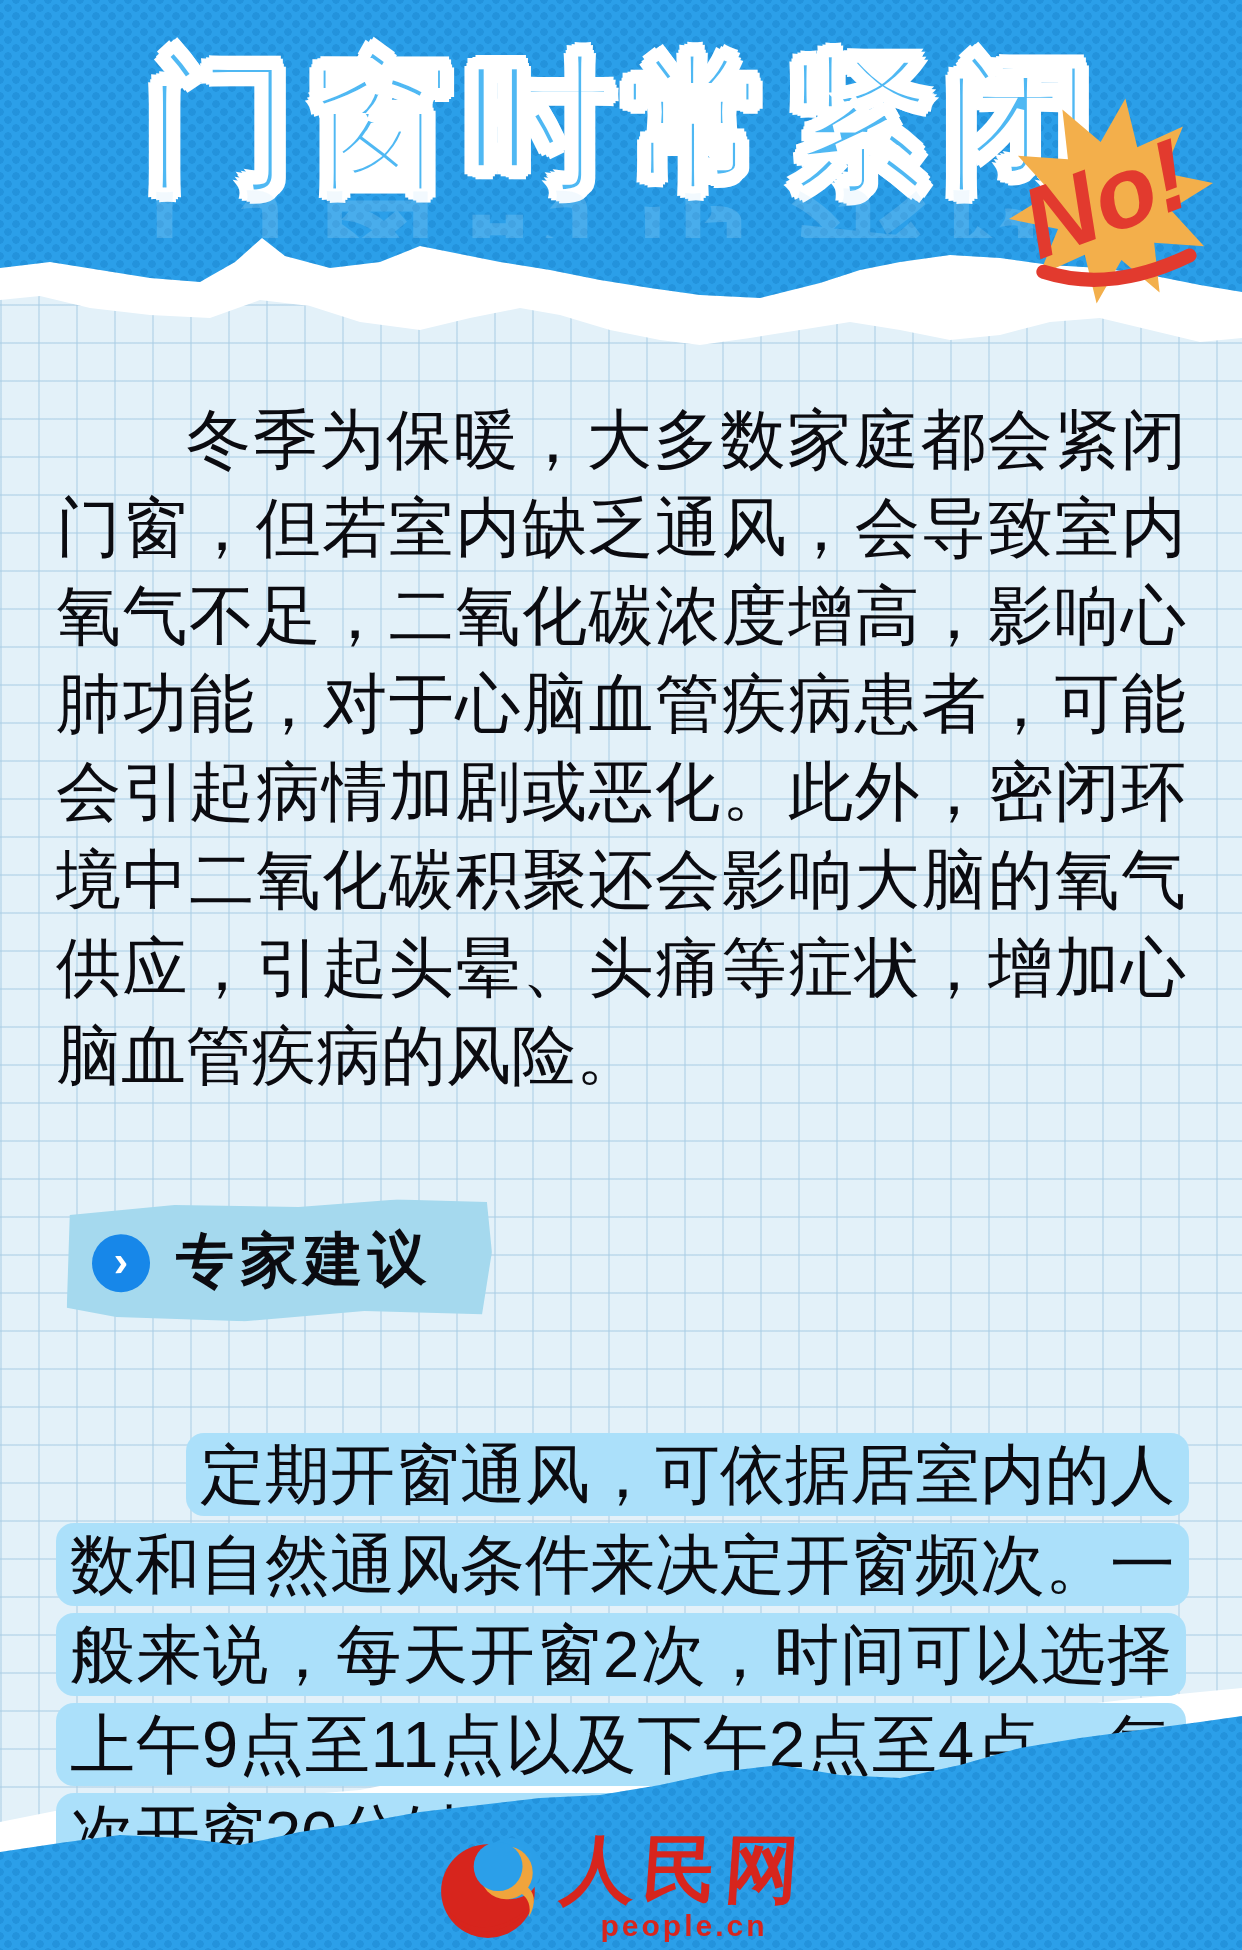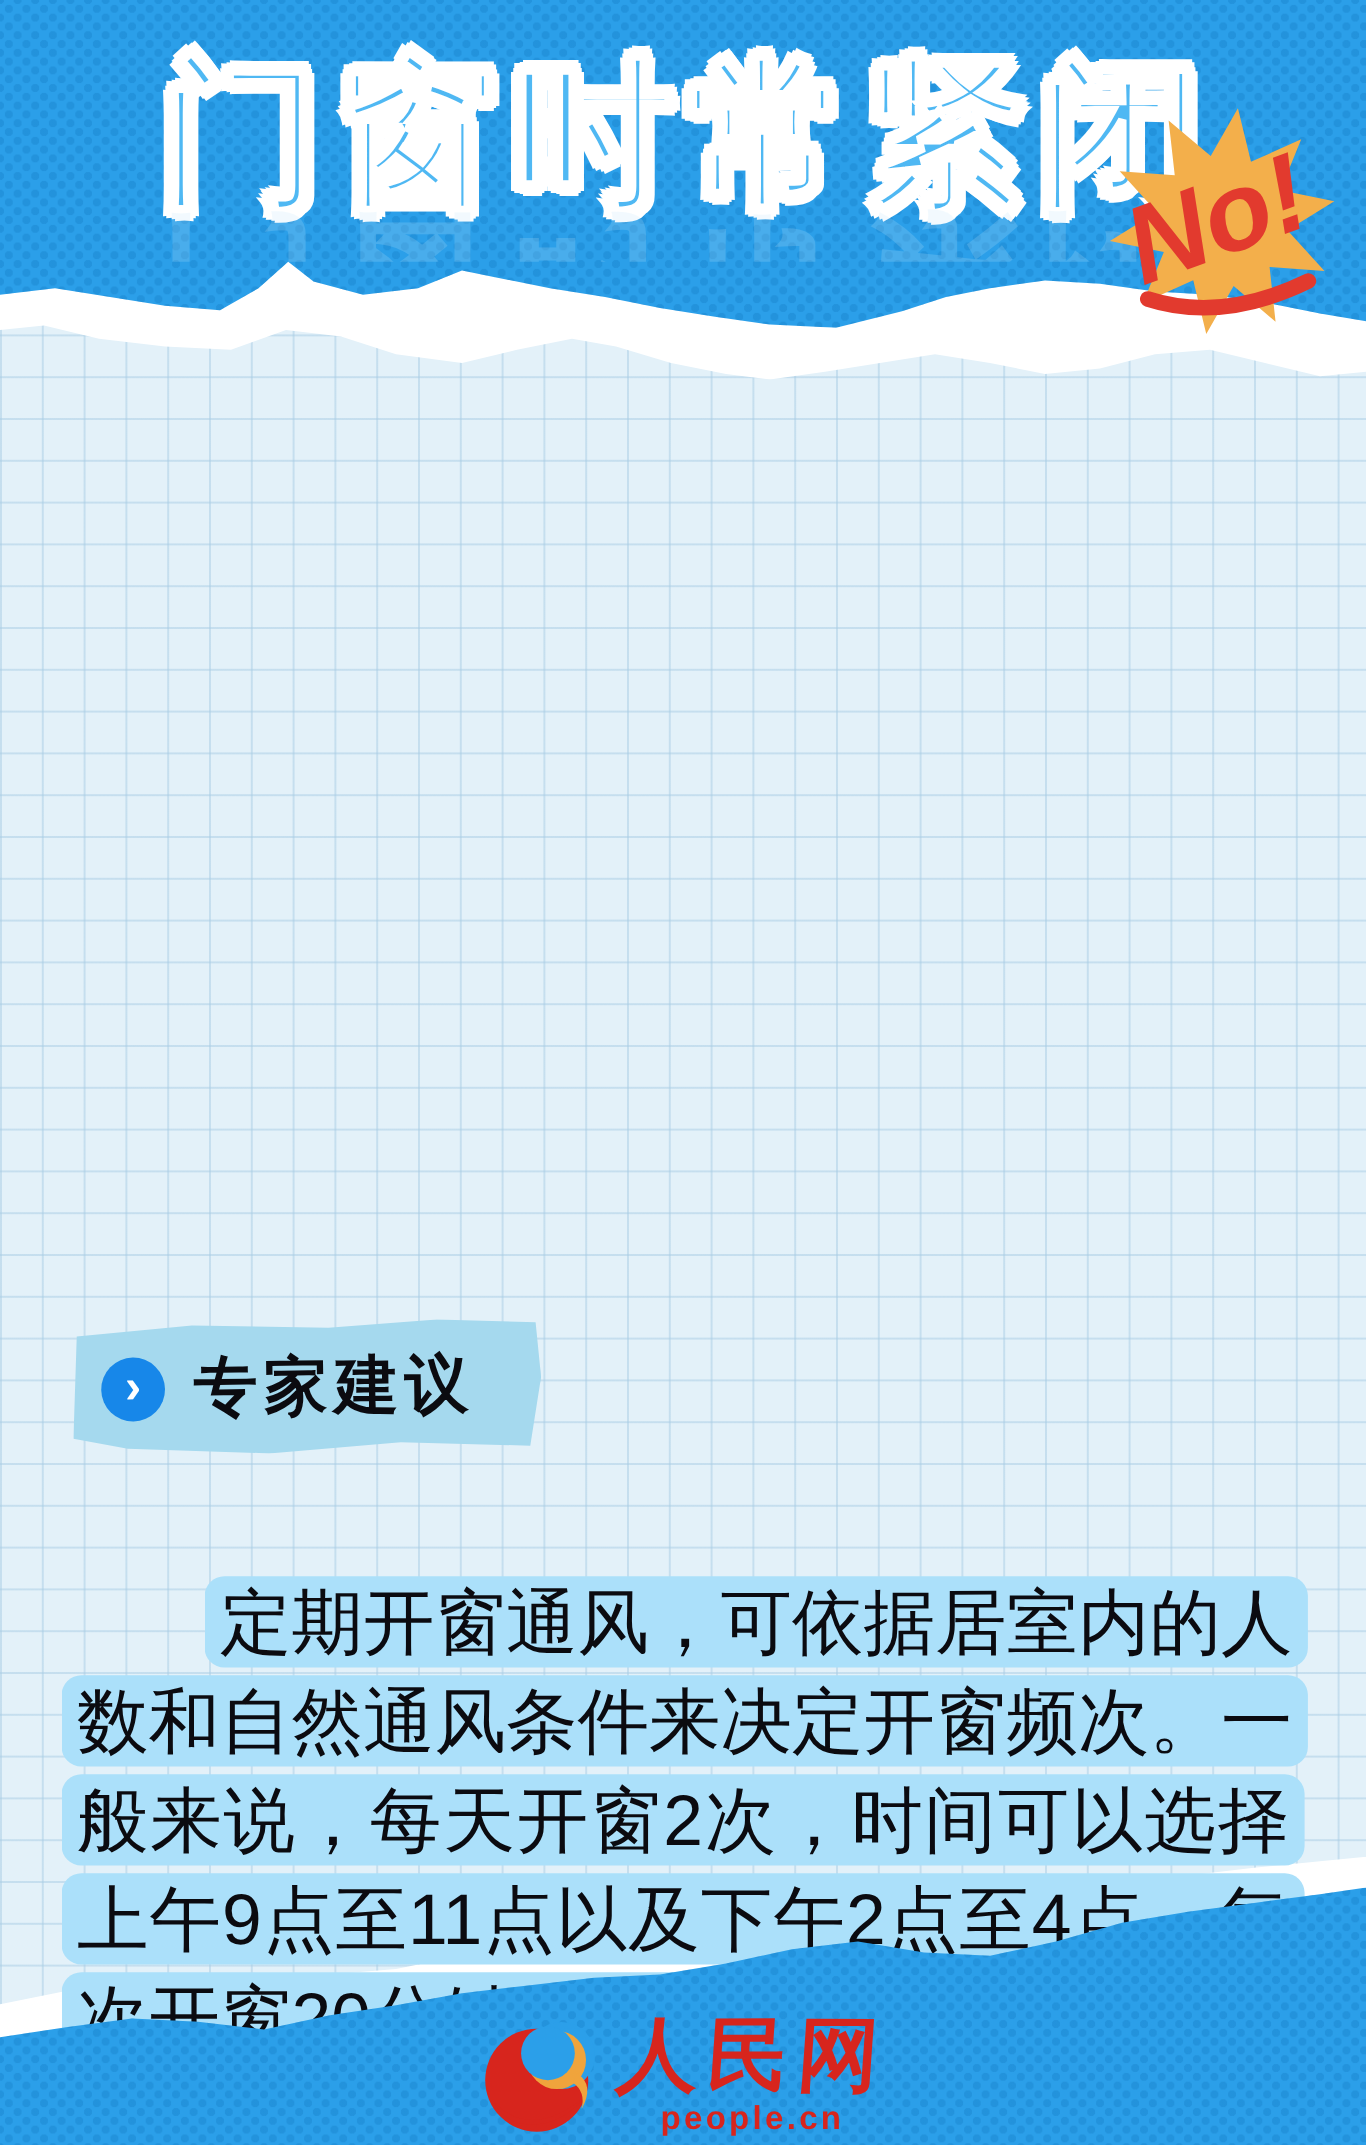--- a/index.html
+++ b/index.html
@@ -135,20 +135,21 @@
   </div>
 
   <div class="no-badge">
     <svg viewBox="0 0 200 200">
       <polygon fill="#f3af4b" points="113.2,5.9 124.1,50.6 166.0,31.7 148.6,74.2 193.6,83.5 154.5,107.7 185.4,141.6 139.6,138.2 144.6,183.9 109.6,154.2 86.8,194.1 75.9,149.4 34.0,168.3 51.4,125.8 6.4,116.5 45.5,92.4 14.6,58.4 60.5,61.8 55.4,16.1 90.5,45.8"></polygon>
       <text x="96" y="128" text-anchor="middle" transform="rotate(-20 100 100)" font-family="Liberation Sans, DejaVu Sans, sans-serif" font-style="italic" font-weight="700" font-size="92" fill="#e23a2e">No!</text>
       <path d="M38,165 Q100,185 172,150" stroke="#e23a2e" stroke-width="13" fill="none" stroke-linecap="round"></path>
     </svg>
   </div>
 
+  <p class="para para-1">冬季为保暖，大多数家庭都会紧闭门窗，但若室内缺乏通风，会导致室内氧气不足，二氧化碳浓度增高，影响心肺功能，对于心脑血管疾病患者，可能会引起病情加剧或恶化。此外，密闭环境中二氧化碳积聚还会影响大脑的氧气供应，引起头晕、头痛等症状，增加心脑血管疾病的风险。</p>
 
   <div class="tape">
     <span class="chev-circle">›</span>
     <span class="tape-label">专家建议</span>
   </div>
 
   <p class="para para-2"><span class="hl">定期开窗通风，可依据居室内的人数和自然通风条件来决定开窗频次。一般来说，每天开窗2次，时间可以选择上午9点至11点以及下午2点至4点，每次开窗20分钟左右。</span></p>
 
   <div class="torn-white-bottom"></div>
   <div class="footer-blue"></div>

